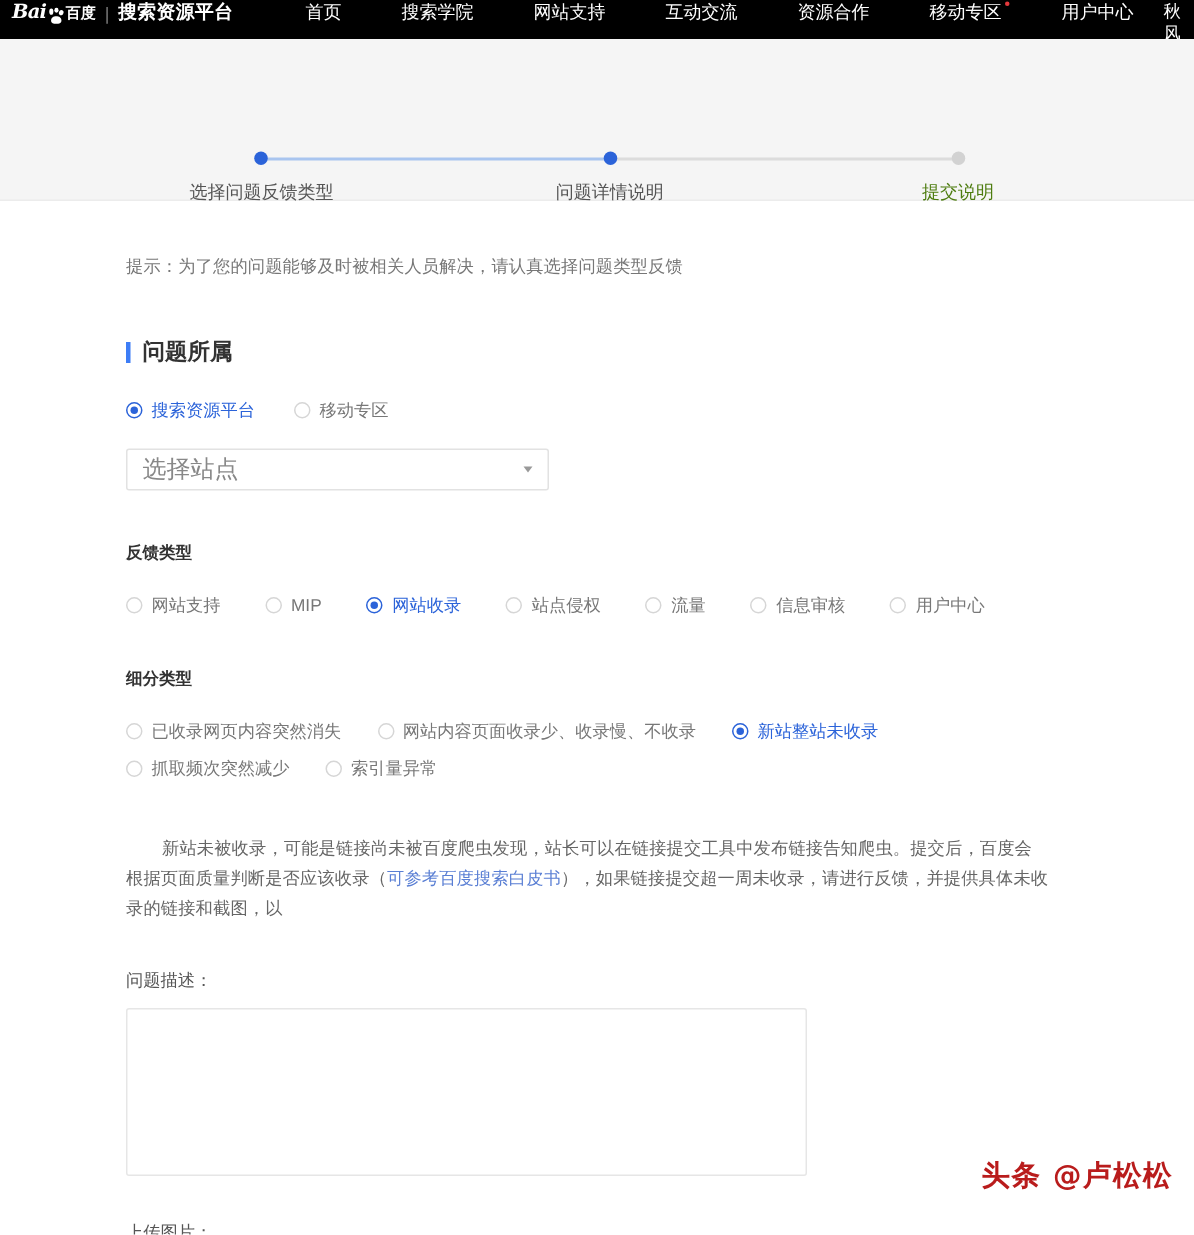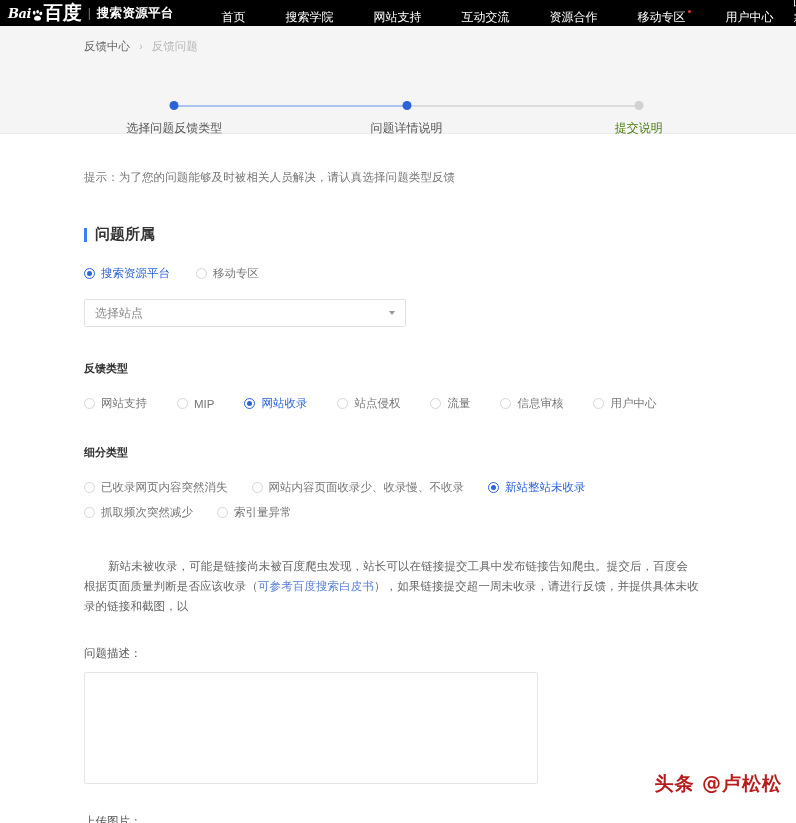--- a/index.html
+++ b/index.html
@@ -16,21 +16,21 @@
     color: #333;
     overflow: hidden;
     position: relative;
   }
 
   
   .topnav {
     height: 26px;
     background: #000000;
     display: flex;
-    align-items: flex-end;
+    align-items: flex-start;
     padding: 0 12px 0 8px;
     position: relative;
   }
   .logo {
     display: flex;
     align-items: center;
     font-weight: bold;
     font-size: 13px;
     color: #ffffff;
     letter-spacing: -0.2px;
@@ -44,21 +44,21 @@
     letter-spacing: -0.5px;
   }
   .logo-paw {
     display: inline-block;
     width: 11px;
     height: 11px;
     margin: 0 1px;
     position: relative;
     top: 1px;
   }
-  .logo-cn { font-size: 19px; letter-spacing: 0px; }
+  .logo-cn { font-size: 10px; letter-spacing: 0px; }
   .logo-divider {
     color: #7a7a7a;
     margin: 0 6px;
     font-weight: normal;
     font-size: 12px;
   }
   .logo-platform { font-size: 12.5px; font-weight: bold; letter-spacing: 0.3px; }
 
   .navlinks {
     display: flex;
@@ -213,29 +213,29 @@
     left: 2px; top: 2px;
   }
   .radio-text {
     font-size: 11.5px;
     color: #777;
   }
   .radio-item.checked .radio-text { color: #2b63d9; }
 
   .select-box {
     margin-top: 18px;
-    width: 322px;
+    width: 282px;
     height: 28px;
     border: 1px solid #e2e2e2;
     border-radius: 2px;
     background: #fff;
     display: flex;
     align-items: center;
     padding: 0 10px;
-    font-size: 12px;
+    font-size: 16px;
     color: #888;
     cursor: pointer;
     position: relative;
   }
   .select-caret {
     margin-left: auto;
     width: 0; height: 0;
     border-left: 3.5px solid transparent;
     border-right: 3.5px solid transparent;
     border-top: 4px solid #999;
@@ -333,25 +333,20 @@
     <a class="navlink">用户中心</a>
   </div>
 
   <div class="navright">
     <span class="user">秋风落叶霜</span>
 
   </div>
 </div>
 
 <div class="greyband">
-  <div class="breadcrumb">
-    <a class="bc-link">反馈中心</a>
-    <span class="bc-arrow">›</span>
-    <span class="bc-current">反馈问题</span>
-  </div>
 
   <div class="stepper">
     <div class="step-track">
       <div class="step-line done" style="left:12%; width:38%;"></div>
       <div class="step-line todo" style="left:50%; width:38%;"></div>
       <div class="step-dot active" style="left:12%;"></div>
       <div class="step-dot active" style="left:50%;"></div>
       <div class="step-dot inactive" style="left:88%;"></div>
     </div>
     <div class="step-label" style="left:12%;">选择问题反馈类型</div>

